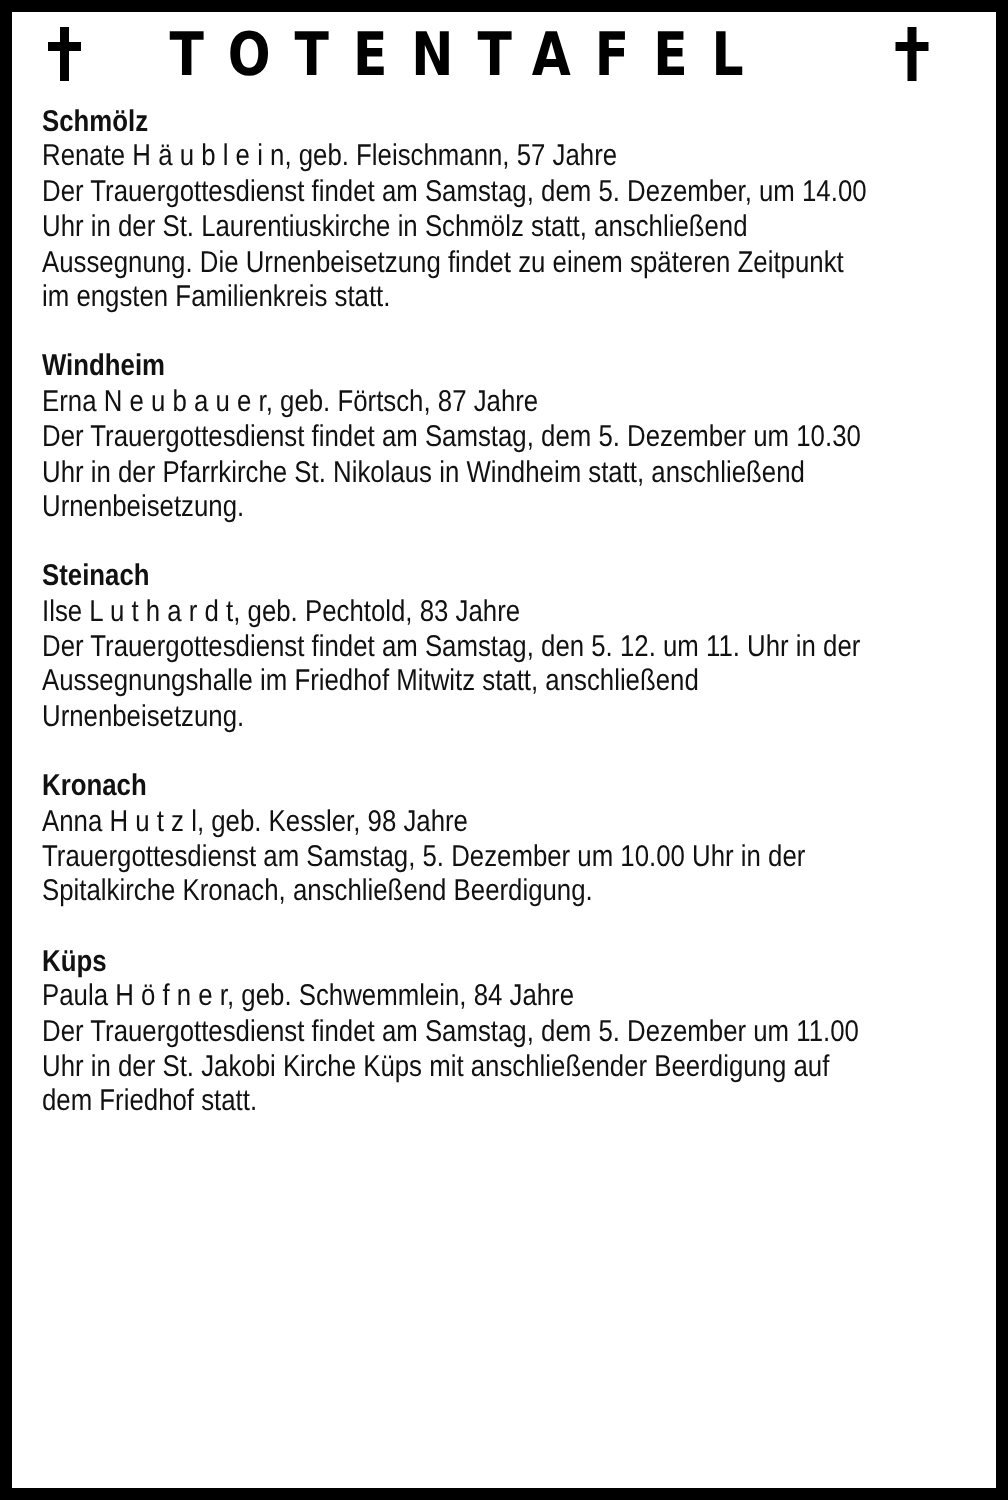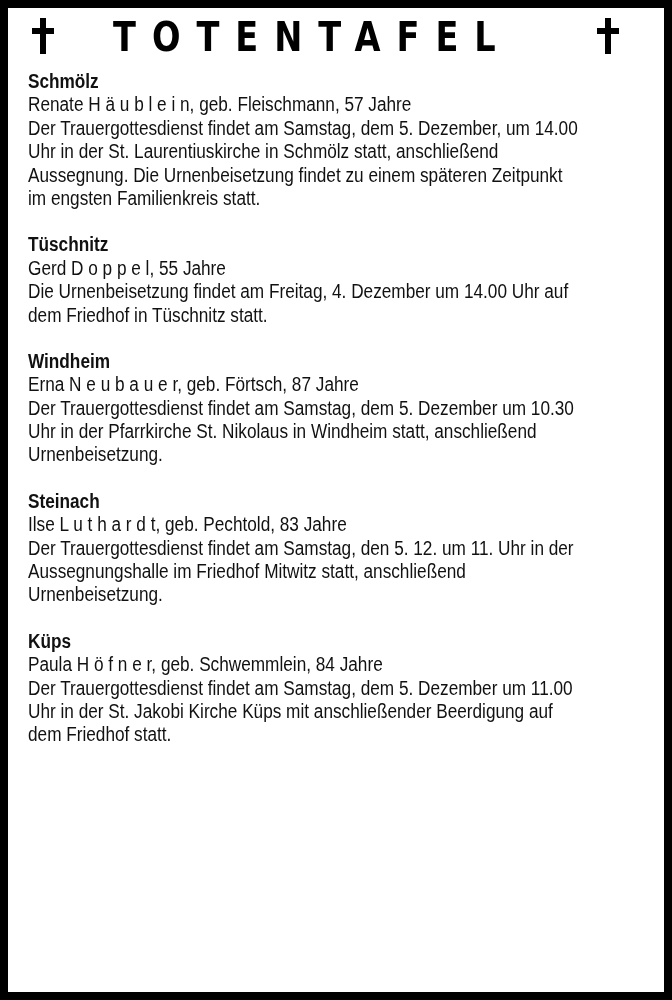--- a/index.html
+++ b/index.html
@@ -76,43 +76,43 @@
     <div class="entry">
       <div class="line place">Schmölz</div>
       <div class="line">Renate H ä u b l e i n, geb. Fleischmann, 57 Jahre</div>
       <div class="line">Der Trauergottesdienst findet am Samstag, dem 5. Dezember, um 14.00</div>
       <div class="line">Uhr in der St. Laurentiuskirche in Schmölz statt, anschließend</div>
       <div class="line">Aussegnung. Die Urnenbeisetzung findet zu einem späteren Zeitpunkt</div>
       <div class="line">im engsten Familienkreis statt.</div>
     </div>
 
 
-    <div class="entry">
-      <div class="line place">Tüschnitz</div>
-      <div class="line">Gerd D o p p e l, 55 Jahre</div>
-      <div class="line">Die Urnenbeisetzung findet am Freitag, 4. Dezember um 14.00 Uhr auf</div>
-      <div class="line">dem Friedhof in Tüschnitz statt.</div>
-    </div>
 
     <div class="entry">
       <div class="line place">Windheim</div>
       <div class="line">Erna N e u b a u e r, geb. Förtsch, 87 Jahre</div>
       <div class="line">Der Trauergottesdienst findet am Samstag, dem 5. Dezember um 10.30</div>
       <div class="line">Uhr in der Pfarrkirche St. Nikolaus in Windheim statt, anschließend</div>
       <div class="line">Urnenbeisetzung.</div>
     </div>
 
     <div class="entry">
       <div class="line place">Steinach</div>
       <div class="line">Ilse L u t h a r d t, geb. Pechtold, 83 Jahre</div>
       <div class="line">Der Trauergottesdienst findet am Samstag, den 5. 12. um 11. Uhr in der</div>
       <div class="line">Aussegnungshalle im Friedhof Mitwitz statt, anschließend</div>
       <div class="line">Urnenbeisetzung.</div>
     </div>
 
+    <div class="entry">
+      <div class="line place">Kronach</div>
+      <div class="line">Anna H u t z l, geb. Kessler, 98 Jahre</div>
+      <div class="line">Trauergottesdienst am Samstag, 5. Dezember um 10.00 Uhr in der</div>
+      <div class="line">Spitalkirche Kronach, anschließend Beerdigung.</div>
+    </div>
 
     <div class="entry">
       <div class="line place">Küps</div>
       <div class="line">Paula H ö f  n e r, geb. Schwemmlein, 84 Jahre</div>
       <div class="line">Der Trauergottesdienst findet am Samstag, dem 5. Dezember um 11.00</div>
       <div class="line">Uhr in der St. Jakobi Kirche Küps mit anschließender Beerdigung auf</div>
       <div class="line">dem Friedhof statt.</div>
     </div>
   </div>
 </div>

